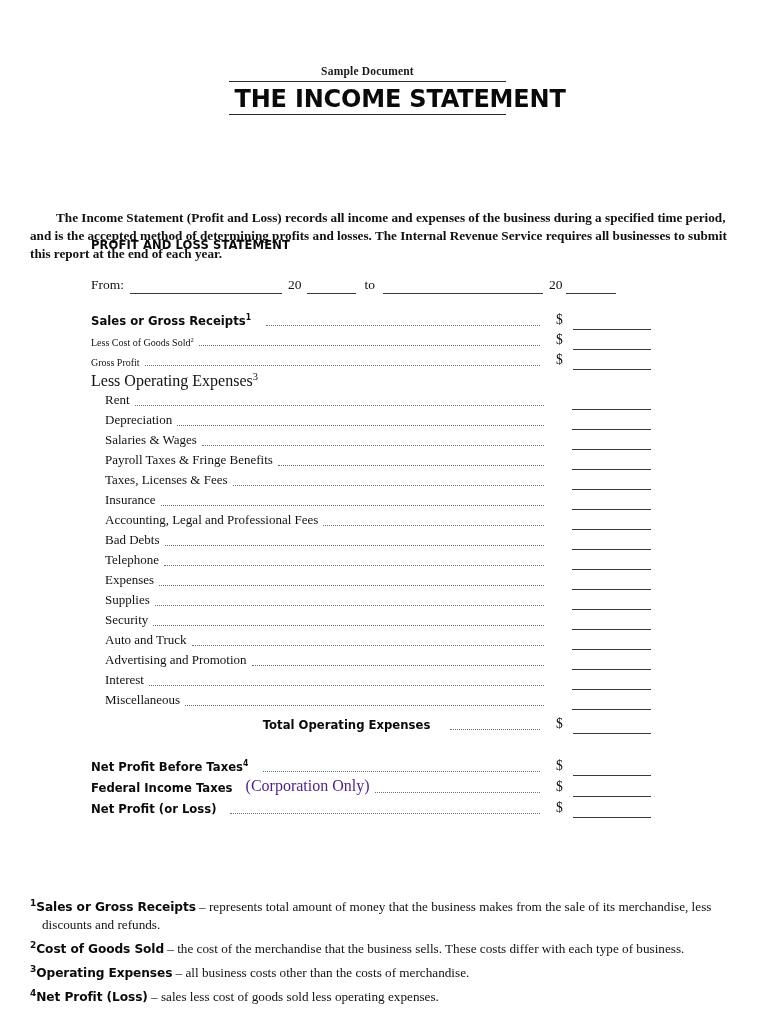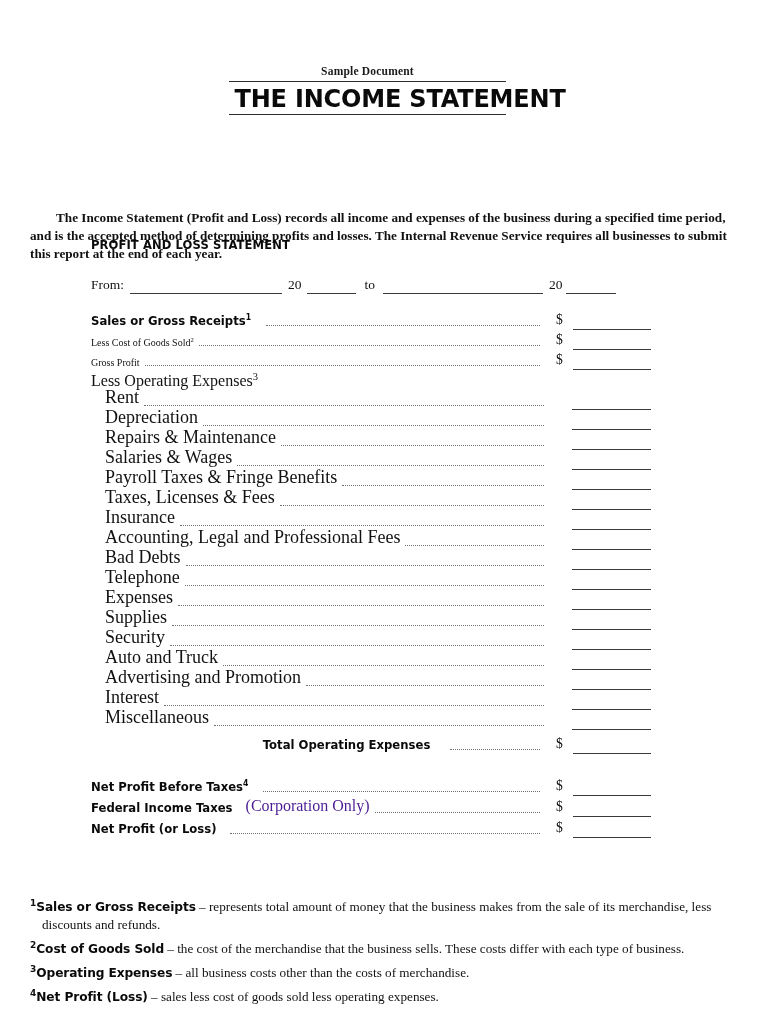--- a/index.html
+++ b/index.html
@@ -192,21 +192,21 @@
   .expense-list { }
   .exp-row {
     display: flex;
     align-items: flex-end;
     height: 20px;
     white-space: nowrap;
     padding-left: 14px;
   }
   .exp-row .exp-label {
     font-family: "Liberation Serif", serif;
-    font-size: 18px;
+    font-size: 13px;
     color: #111111;
     padding-bottom: 2px;
   }
   .exp-row .exp-leader {
     flex: 1 1 auto;
     border-bottom: 1.4px dotted #6f6f6f;
     margin: 0 0 4px 5px;
   }
   .exp-row .exp-gap { width: 28px; flex: none; }
   .exp-row .exp-line {
@@ -345,26 +345,20 @@
           <span class="exp-gap"></span>
           <span class="exp-line"></span>
         </div>
         <div class="exp-row">
           <span class="exp-label">Depreciation</span>
           <span class="exp-leader"></span>
           <span class="exp-gap"></span>
           <span class="exp-line"></span>
         </div>
         <div class="exp-row">
-          <span class="exp-label">Repairs &amp; Maintenance</span>
-          <span class="exp-leader"></span>
-          <span class="exp-gap"></span>
-          <span class="exp-line"></span>
-        </div>
-        <div class="exp-row">
           <span class="exp-label">Salaries &amp; Wages</span>
           <span class="exp-leader"></span>
           <span class="exp-gap"></span>
           <span class="exp-line"></span>
         </div>
         <div class="exp-row">
           <span class="exp-label">Payroll Taxes &amp; Fringe Benefits</span>
           <span class="exp-leader"></span>
           <span class="exp-gap"></span>
           <span class="exp-line"></span>

